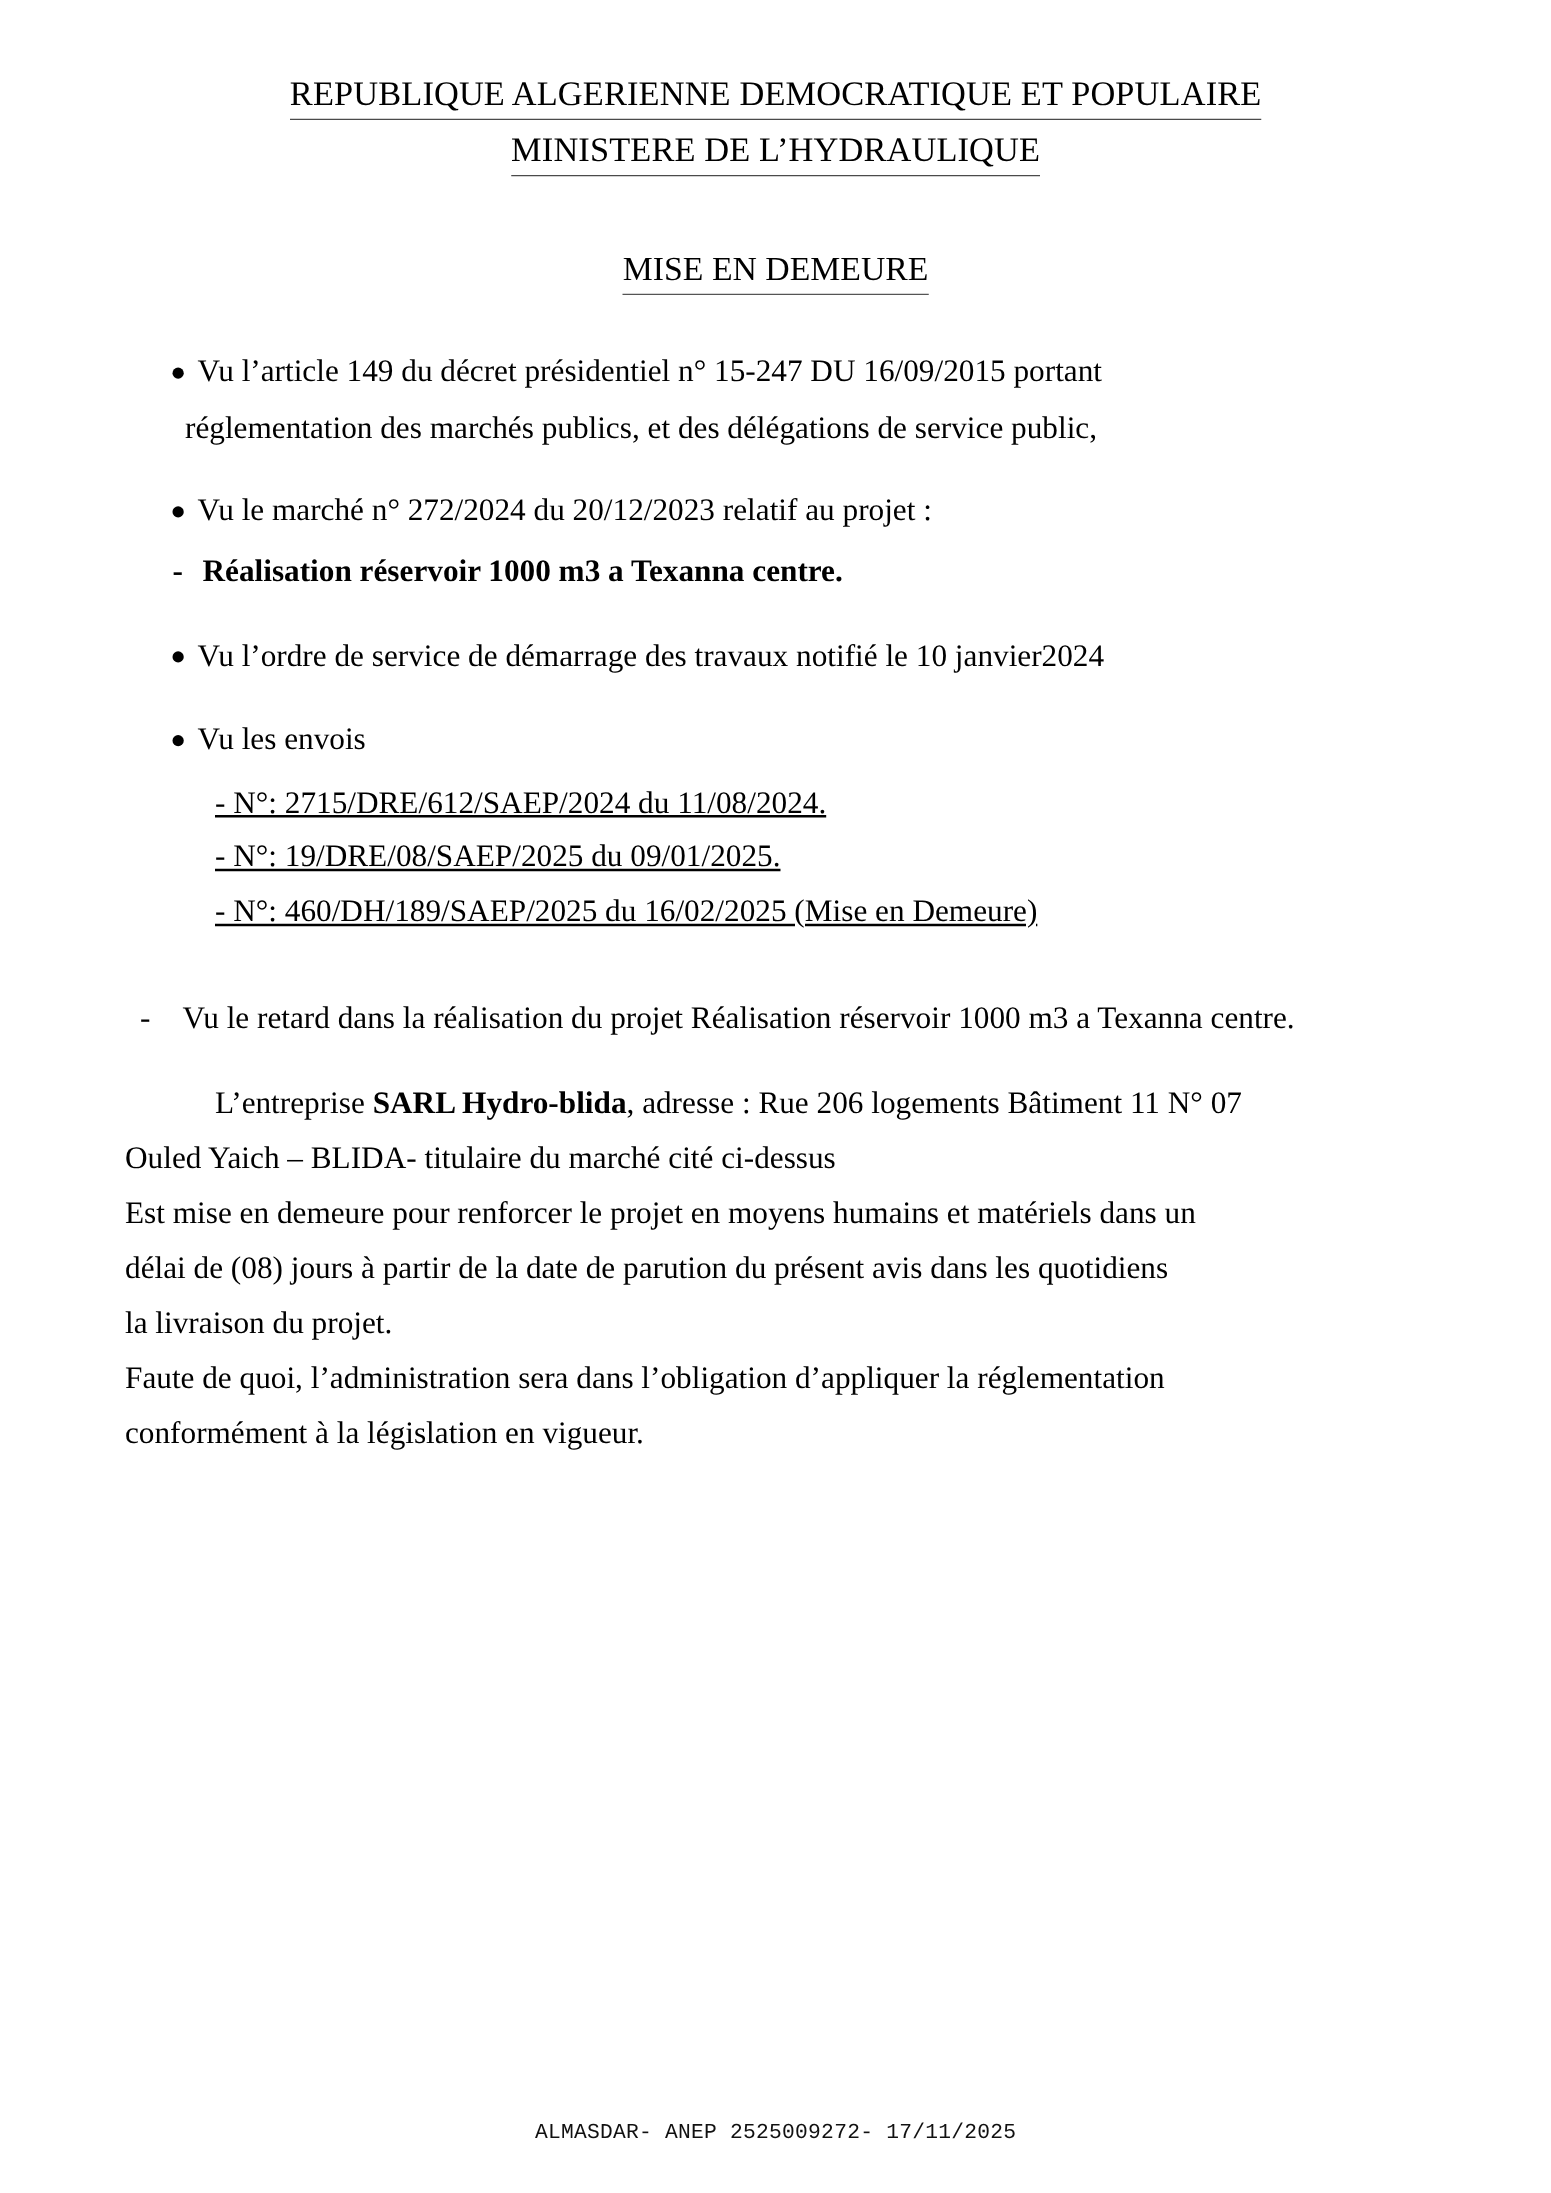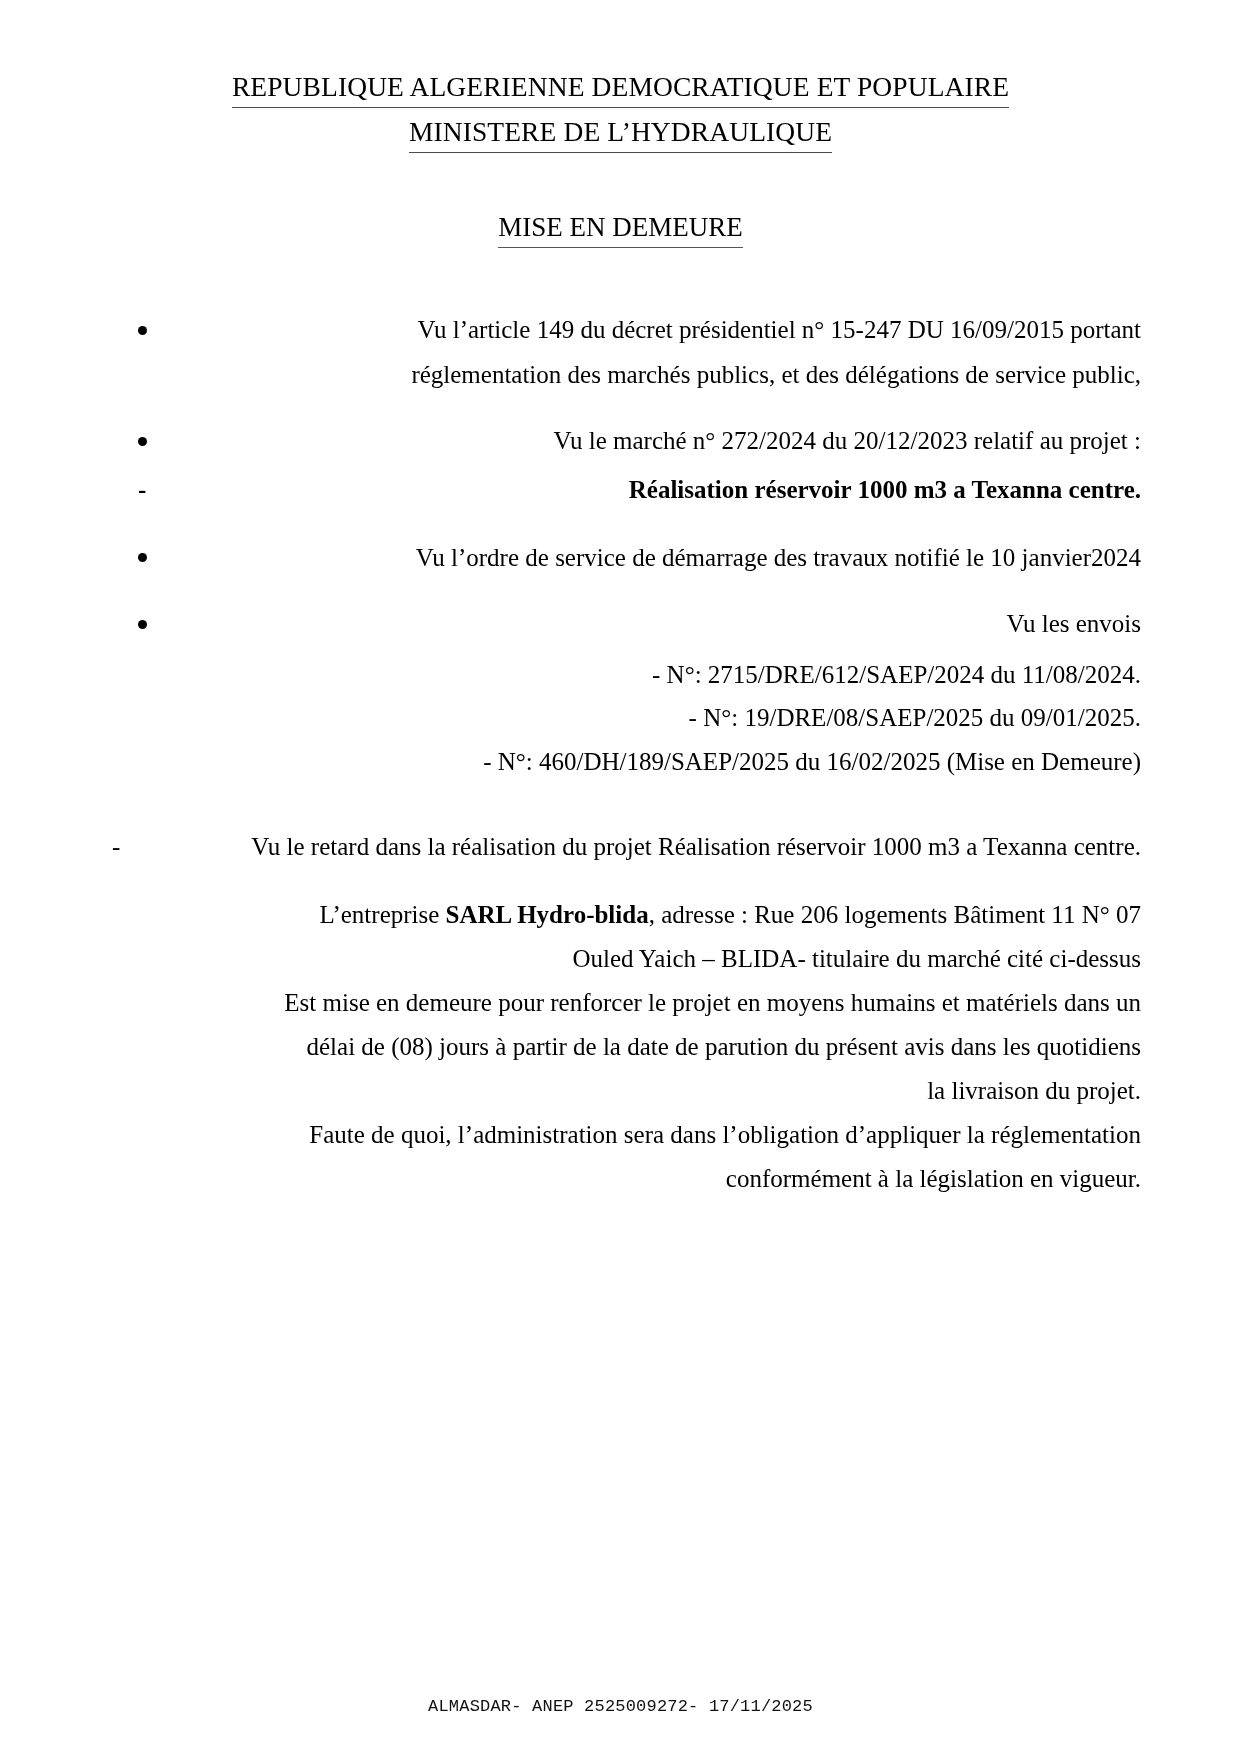--- a/index.html
+++ b/index.html
@@ -23,21 +23,21 @@
     top: 0;
     width: 1241px;
     height: 1754px;
     box-sizing: border-box;
     padding: 48px 100px 0 100px;
   }
 
   
   .header {
     text-align: center;
-    margin: 16px;
+    margin: 4px;
   }
   .header-line {
     font-size: 27.5px;
     line-height: 45px;
     letter-spacing: 0.1px;
     white-space: pre;
     font-family: "Liberation Serif", "DejaVu Serif", serif;
   }
   .header-line span.u {
     border-bottom: 1.3px solid #4a4a4a;
@@ -53,24 +53,23 @@
     line-height: 34px;
   }
   .doc-title span.u {
     border-bottom: 1.3px solid #555;
     padding-bottom: 3px;
     display: inline-block;
   }
 
   
   .body {
-    margin-top: 60px;
+    margin-top: 40px;
     font-size: 25px;
     line-height: 1.72;
-    text-align: right;
   }
 
   .bullet-item {
     position: relative;
     padding-left: 58px;
     margin-bottom: 6px;
   }
   .bullet-item .dot {
     position: absolute;
     left: 38px;
@@ -99,20 +98,21 @@
   .dash-item .dash {
     position: absolute;
     left: 38px;
     top: 0;
   }
   .dash-item.bold { font-weight: bold; }
 
   .sub-ref {
     padding-left: 72px;
     line-height: 1.74;
+    text-decoration: underline;
   }
 
   .retard {
     position: relative;
     padding-left: 46px;
     margin-top: 44px;
     line-height: 1.6;
   }
   .retard .dash {
     position: absolute;

